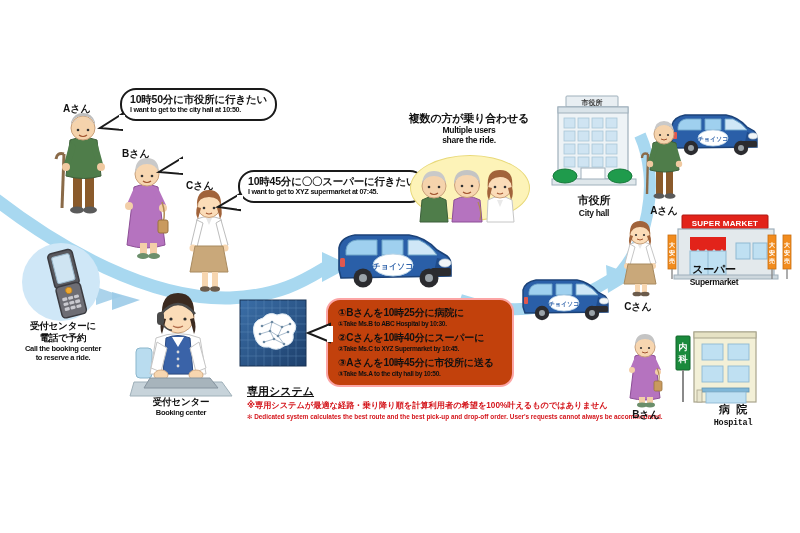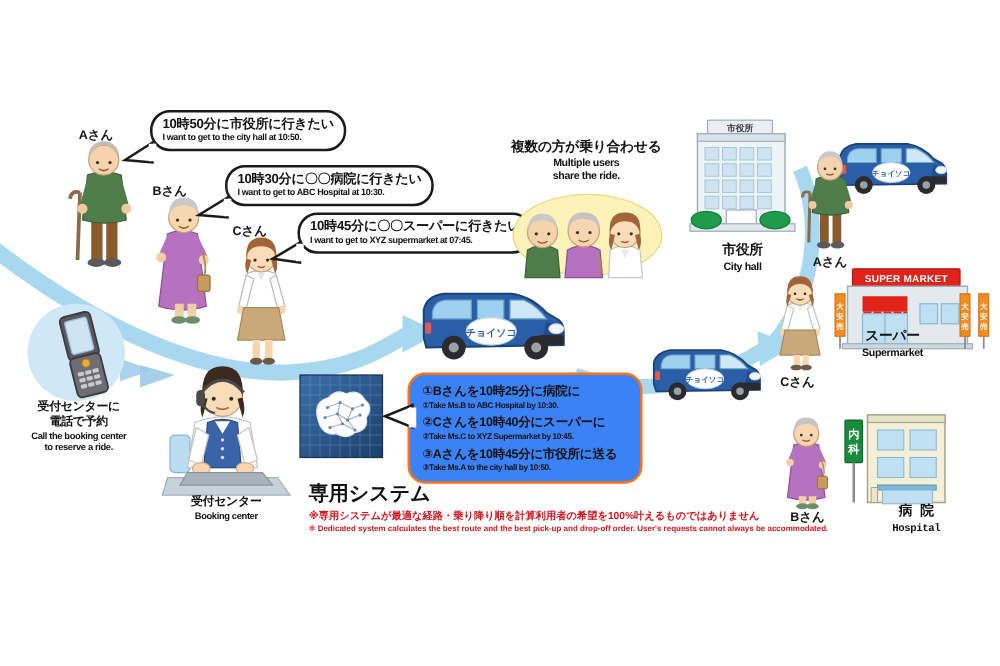--- a/index.html
+++ b/index.html
@@ -24,38 +24,38 @@
     border-radius: 16px;
     background: #fff;
     padding: 4px 8px 5px 8px;
     line-height: 1.12;
   }
   .bubble .jp { font-size: 10.5px; white-space: nowrap; }
   .bubble .en { font-size: 7.2px; white-space: nowrap; }
 
   
   .sysbox {
-    border: 2px solid #f97316;
+    border: 2px solid #fca5a5;
     border-radius: 14px;
-    background: #3b82f6;
+    background: #c2410c;
     padding: 6px 9px 7px 10px;
   }
   .sysbox .line { margin-bottom: 3px; }
   .sysbox .jp { font-size: 10px; white-space: nowrap; display: block; }
   .sysbox .en { font-size: 6.6px; white-space: nowrap; display: block; }
 
   
   .cap .jp { font-size: 11px; }
   .cap .en { font-size: 8.5px; }
   .cap2 .jp { font-size: 9.5px; }
   .cap2 .en { font-size: 7.5px; }
   .person-tag { font-size: 10px; font-weight: 700; color: #111; white-space: nowrap; }
 
   
-  .ds-jp-title { font-size: 16px; font-weight: 700; color: #111; }
+  .ds-jp-title { font-size: 11px; font-weight: 700; color: #111; text-decoration: underline; }
   .ds-jp-note { font-size: 8.2px; font-weight: 700; color: #d4151b; white-space: nowrap; }
   .ds-en-title { font-size: 10px; font-weight: 700; color: #111; }
   .ds-en-note { font-size: 6.4px; font-weight: 700; color: #d4151b; white-space: nowrap; }
 
   
   .blue-circle { border-radius: 50%; background: #cfe7f7; }
   .ellipse-y { border-radius: 50%; background: #fdf3b8; border: 1px solid #e8d97a; }
 
   svg { display: block; overflow: visible; }
 </style>
@@ -138,24 +138,20 @@
     <ellipse cx="25" cy="99" rx="6" ry="3" fill="#6b8f6b"></ellipse>
     <ellipse cx="36" cy="99" rx="6" ry="3" fill="#6b8f6b"></ellipse>
 
     <circle cx="29" cy="17" r="12" fill="#f7d6b0" stroke="#c9a079" stroke-width="1"></circle>
     <path d="M 17 16 q 0 -15 12 -15 q 12 0 12 15 q -3 -9 -12 -9 q -9 0 -12 9 z" fill="#c9c9c9"></path>
     <circle cx="24" cy="19" r="1.3" fill="#333"></circle>
     <circle cx="34" cy="19" r="1.3" fill="#333"></circle>
     <path d="M 25 24 q 4 3 8 0" stroke="#a0522d" stroke-width="1.2" fill="none"></path>
   </svg>
 
-  <div class="abs bubble" style="left:180px;top:132px;">
-    <div class="jp">10時30分に〇〇病院に行きたい</div>
-    <div class="en">I want to get to ABC Hospital at 10:30.</div>
-  </div>
   <svg class="abs" style="left:157px;top:156px;width:30px;height:30px;">
     <polygon points="25,2 25,18 2,16" fill="#fff" stroke="#1a1a1a" stroke-width="2"></polygon>
     <rect x="22" y="3" width="6" height="14" fill="#fff"></rect>
   </svg>
 
   <div class="abs" style="left:186px;top:175px;">
     <span class="person-tag"><span>Cさん</span></span>
   </div>
 
   <svg class="abs" style="left:180px;top:189px;width:62px;height:105px;">

